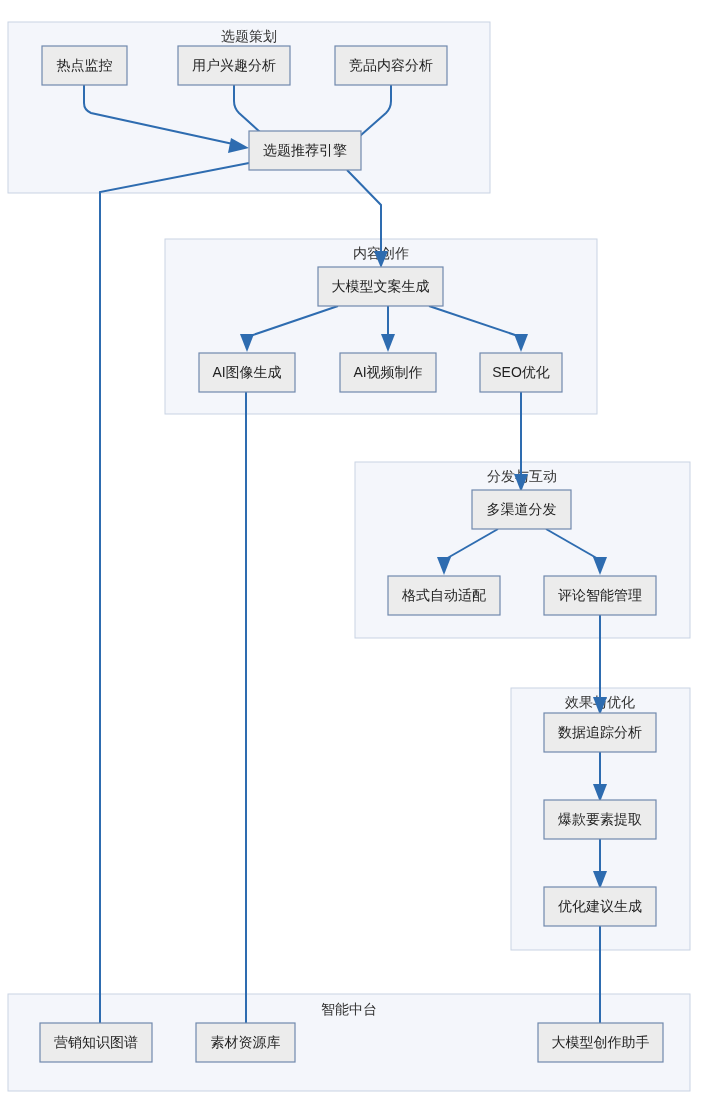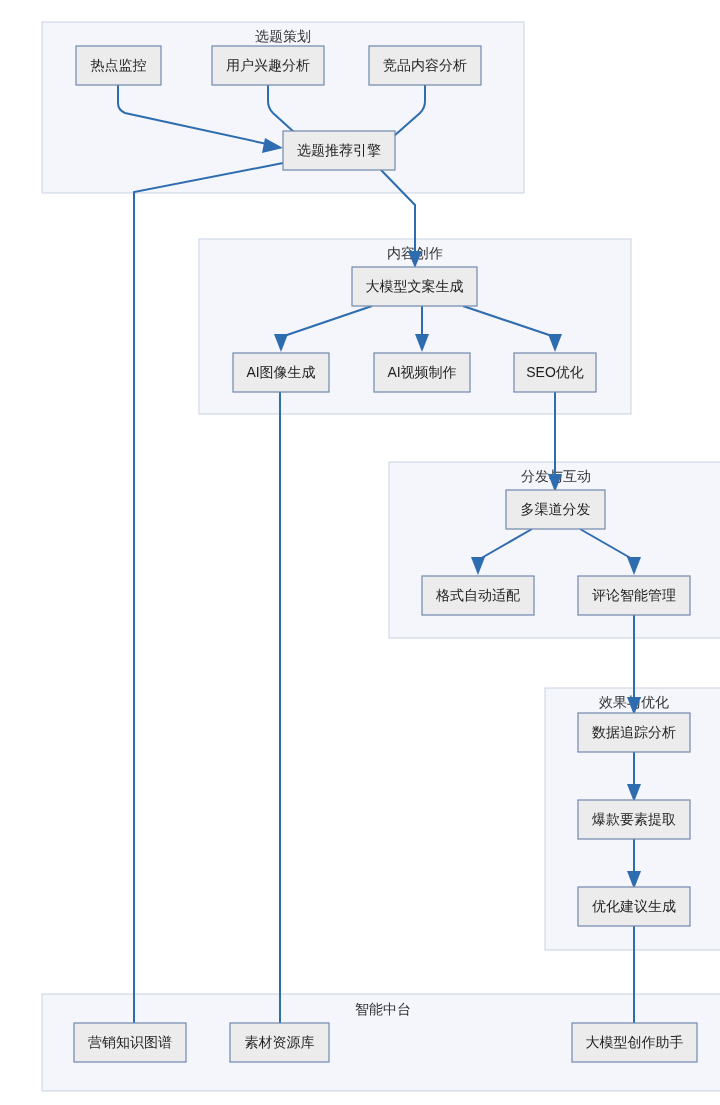--- a/index.html
+++ b/index.html
@@ -10,21 +10,20 @@
   body {
     width: 720px;
     height: 1105px;
     font-family: "Liberation Sans", "DejaVu Sans", sans-serif;
     overflow: hidden;
   }
   #diagram-root {
     position: relative;
     width: 612px;
     height: 1105px;
-    padding-left: 34px;
   }
   svg#flowchart {
     display: block;
     width: 720px;
     height: 1105px;
   }
   .cluster-rect {
     fill: #f4f6fb;
     stroke: #c9d3e3;
     stroke-width: 1;

